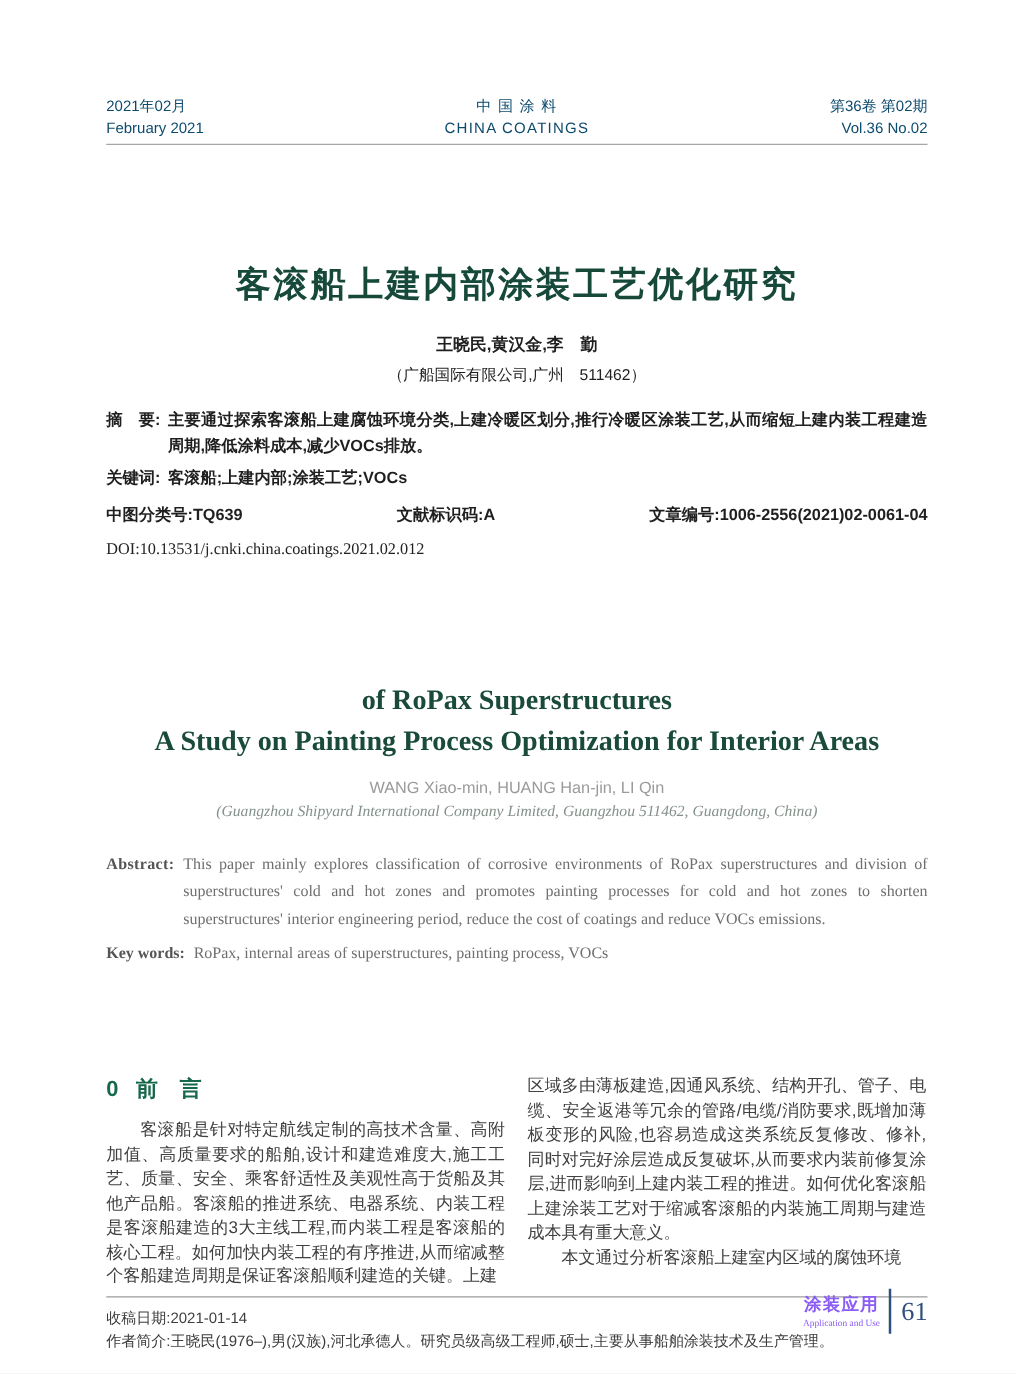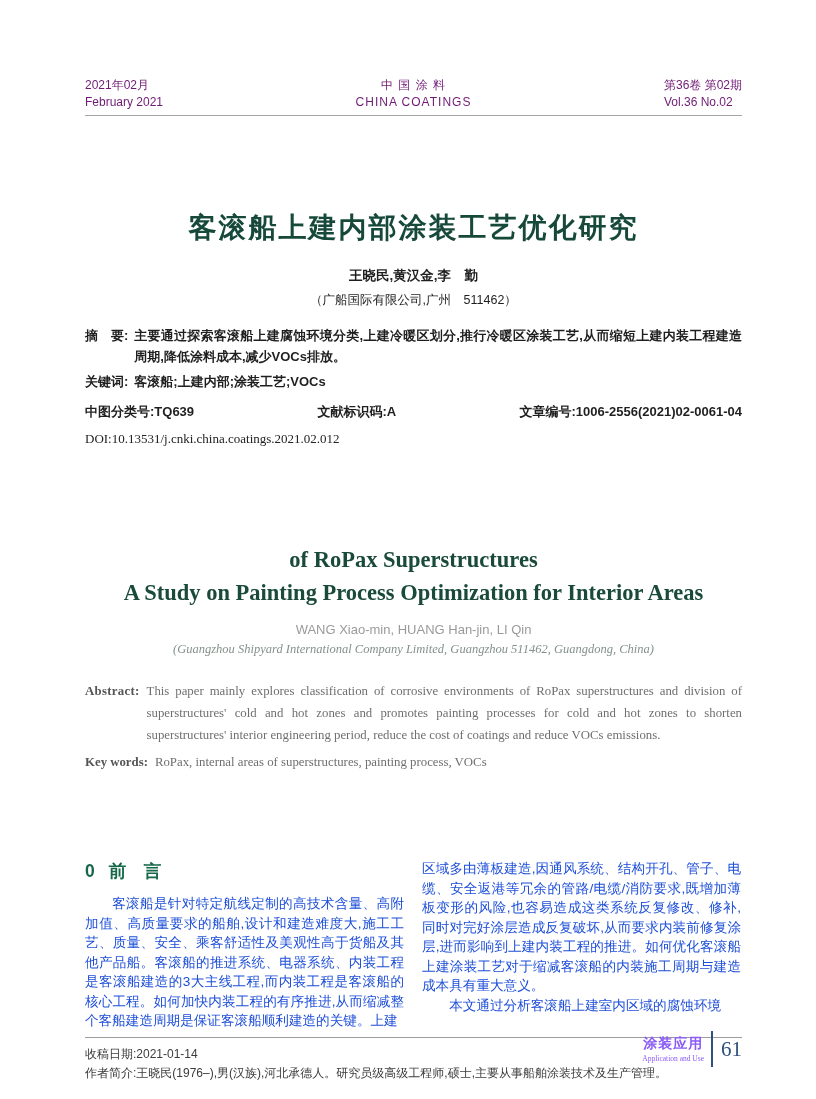--- a/index.html
+++ b/index.html
@@ -11,25 +11,25 @@
     box-sizing:border-box;
     padding:38px 74px 0 85px;
     font-family:"Liberation Sans", sans-serif;
     color:#1f1f1f;
     overflow:hidden;
   }
   
   .jheader {
     display:flex; justify-content:space-between; align-items:flex-end;
     border-bottom:1px solid #a6a6a6; padding-bottom:4px;
-    color:#701a75; font-size:12px; line-height:17px;
+    color:#0c4a6e; font-size:12px; line-height:17px;
   }
   .jheader .cell { white-space:nowrap; }
   .jheader .cell.c { text-align:center; letter-spacing:1px;margin-top:39px; }
-  .jheader .cell.r { }
+  .jheader .cell.r { text-align:right; }
   
   .cn-title {
     margin-top:93px; text-align:center;
     font-size:28px; font-weight:bold; letter-spacing:2px;
     color:#17493a;
   }
   .cn-authors { margin-top:20px; text-align:center; font-size:13.5px; font-weight:bold; }
   .cn-affil   { margin-top:7px;  text-align:center; font-size:12.5px; }
   .hang { display:flex; align-items:flex-start; }
   .hang .lbl { font-weight:bold; white-space:nowrap; margin-right:6px; }
@@ -65,21 +65,21 @@
   .en-keywords .lbl { color:#555555; }
   
   .body-cols { margin-top:86px; display:flex; gap:18px; }
   .col { width:319px; }
   .sec-head {
     color:#17684a; font-size:17.5px; font-weight:bold; margin-bottom:11px;
   }
   .sec-head .num { margin-right:14px; }
   .col p {
     margin:0; font-size:13.6px; line-height:19.5px; text-align:justify;
-    color:#1d4ed8;
+    color:#404040;
   }
   .indent { text-indent:2em; }
   
   .footnote {
     margin-top:6px; border-top:1px solid #9c9c9c; padding-top:7px;
     font-size:12px; line-height:19px; color:#3c3c3c;
   }
   
   .pfooter {
     position:absolute; right:74px; top:1031px;

